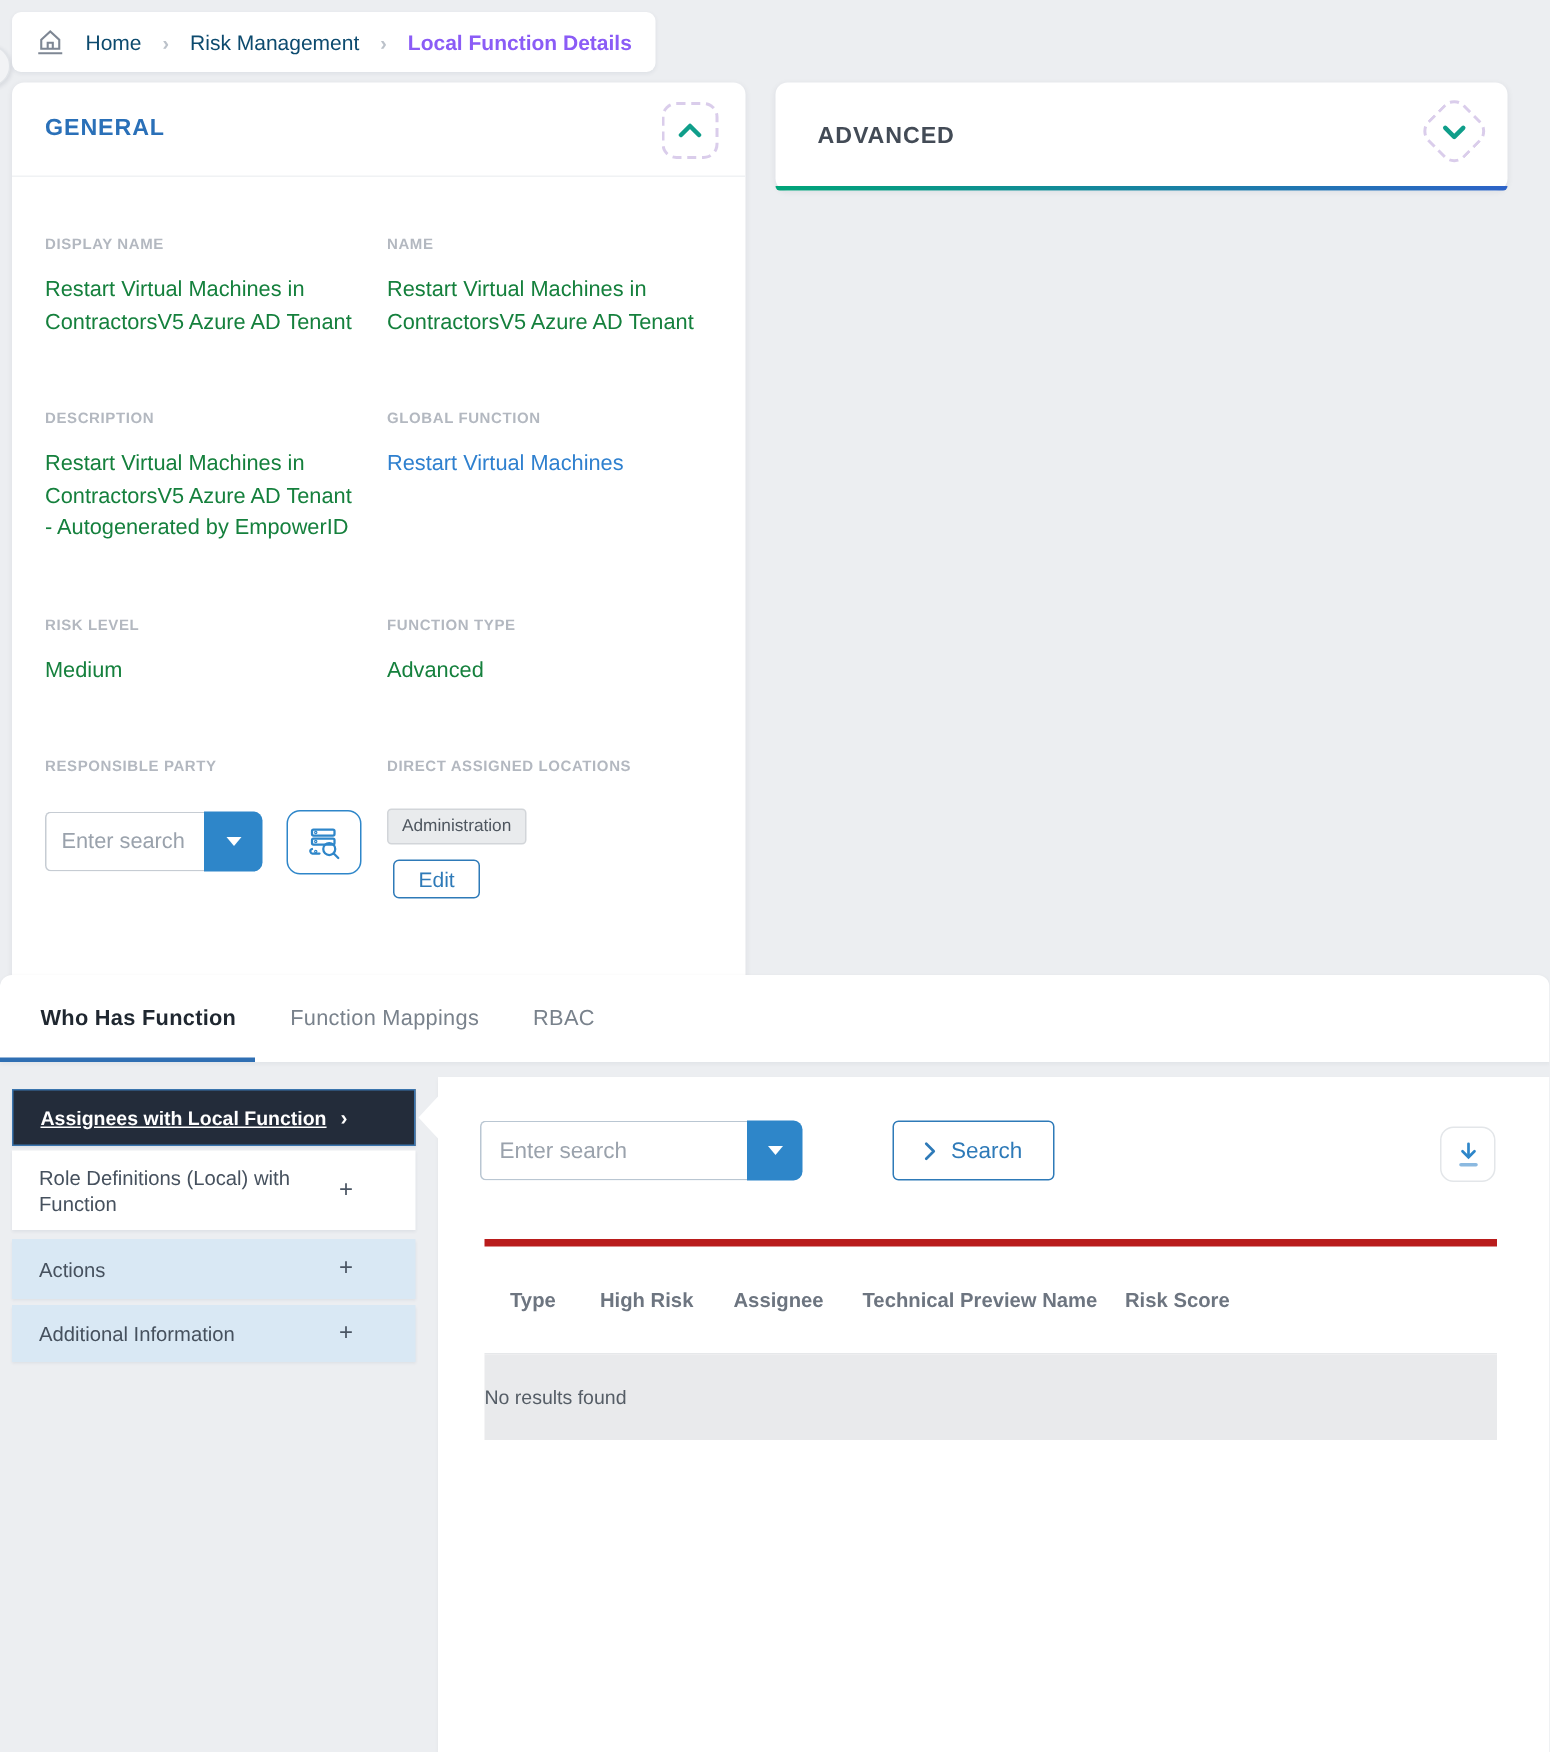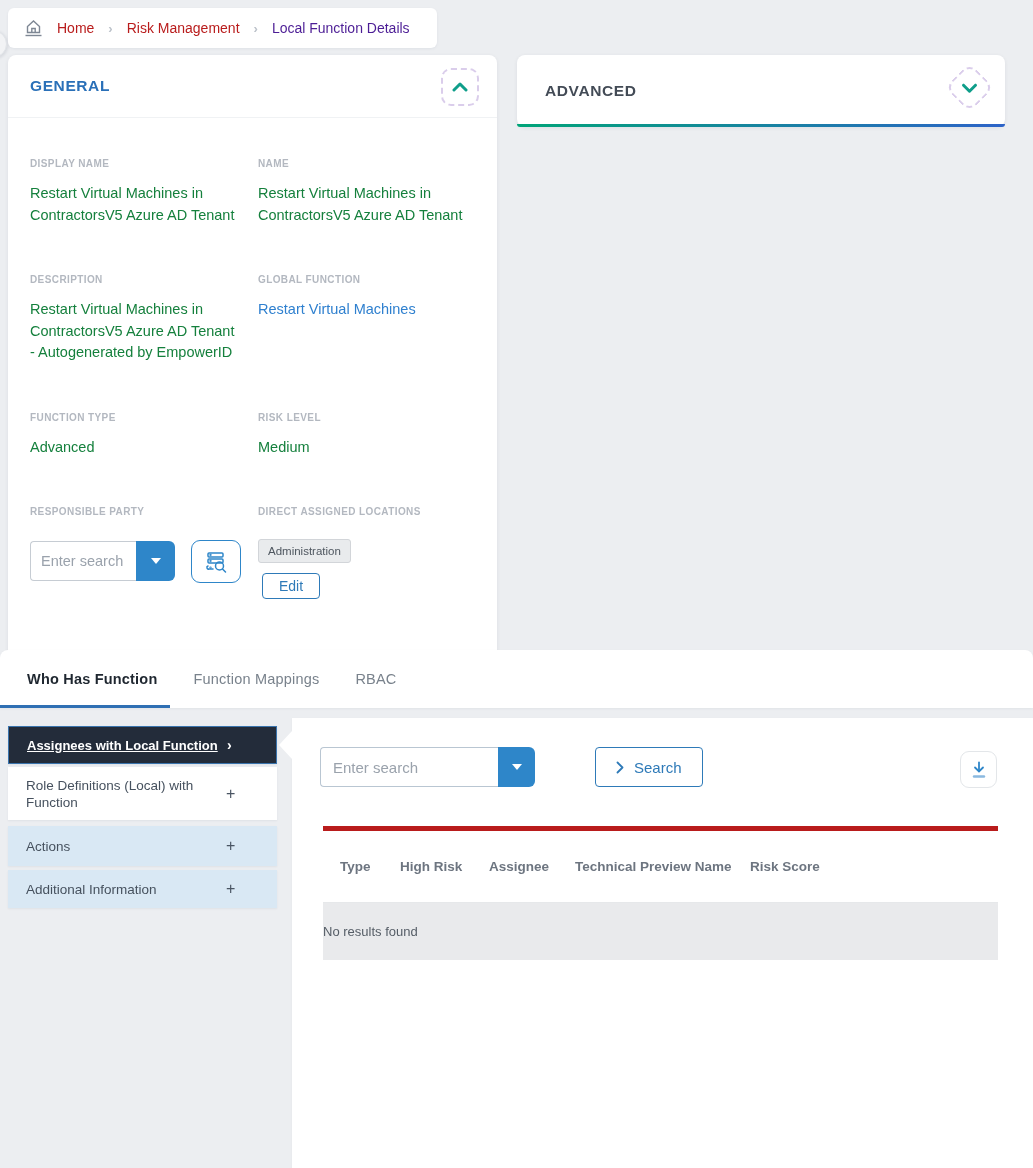--- a/index.html
+++ b/index.html
@@ -12,22 +12,22 @@
     color: #2b333e;
   }
   .card { position: absolute; background: #fff; border-radius: 8px; box-shadow: 0 1px 4px rgba(20,30,60,.07); }
 
   
   .breadcrumb-bar {
     position: absolute; left: 8px; top: 8px; width: 429px; height: 40px;
     background: #fff; border-radius: 6px; box-shadow: 0 1px 3px rgba(20,30,60,.06);
     display: flex; align-items: center; gap: 14px; padding: 0 16px; z-index: 3;
   }
-  .crumb { font-size: 14px; color: #b91c1c; white-space: nowrap; }
-  .crumb.current { color: #4c1d95; font-weight: normal; }
+  .crumb { font-size: 14px; color: #0c4a6e; white-space: nowrap; }
+  .crumb.current { color: #8b5cf6; font-weight: bold; }
   .crumb-sep { color: #bcc2ca; font-size: 13px; font-weight: bold; }
   .edge-handle {
     position: absolute; left: -21px; top: 30px; width: 28px; height: 28px;
     background: #f2f3f5; border: 1px solid #e1e4e8; border-radius: 50%;
     box-shadow: 1px 1px 3px rgba(20,30,60,.10); z-index: 2;
   }
 
   
   .general-card { left: 8px; top: 55px; width: 489px; height: 634px; }
   .general-card::after, .advanced-card::after {
@@ -195,26 +195,26 @@
     </div>
     <div class="field">
       <div class="field-label">DESCRIPTION</div>
       <div class="field-value">Restart Virtual Machines in ContractorsV5 Azure AD Tenant - Autogenerated by EmpowerID</div>
     </div>
     <div class="field">
       <div class="field-label">GLOBAL FUNCTION</div>
       <a class="field-link">Restart Virtual Machines</a>
     </div>
     <div class="field">
+      <div class="field-label">RISK LEVEL</div>
+      <div class="field-value">Medium</div>
+    </div>
+    <div class="field">
       <div class="field-label">FUNCTION TYPE</div>
       <div class="field-value">Advanced</div>
-    </div>
-    <div class="field">
-      <div class="field-label">RISK LEVEL</div>
-      <div class="field-value">Medium</div>
     </div>
     <div class="field">
       <div class="field-label">RESPONSIBLE PARTY</div>
       <div class="rp-row">
         <div class="combo">
           <input class="combo-input" type="text" placeholder="Enter search" style="">
           <button class="combo-drop">
             <span class="caret-down"></span>
           </button>
         </div>

